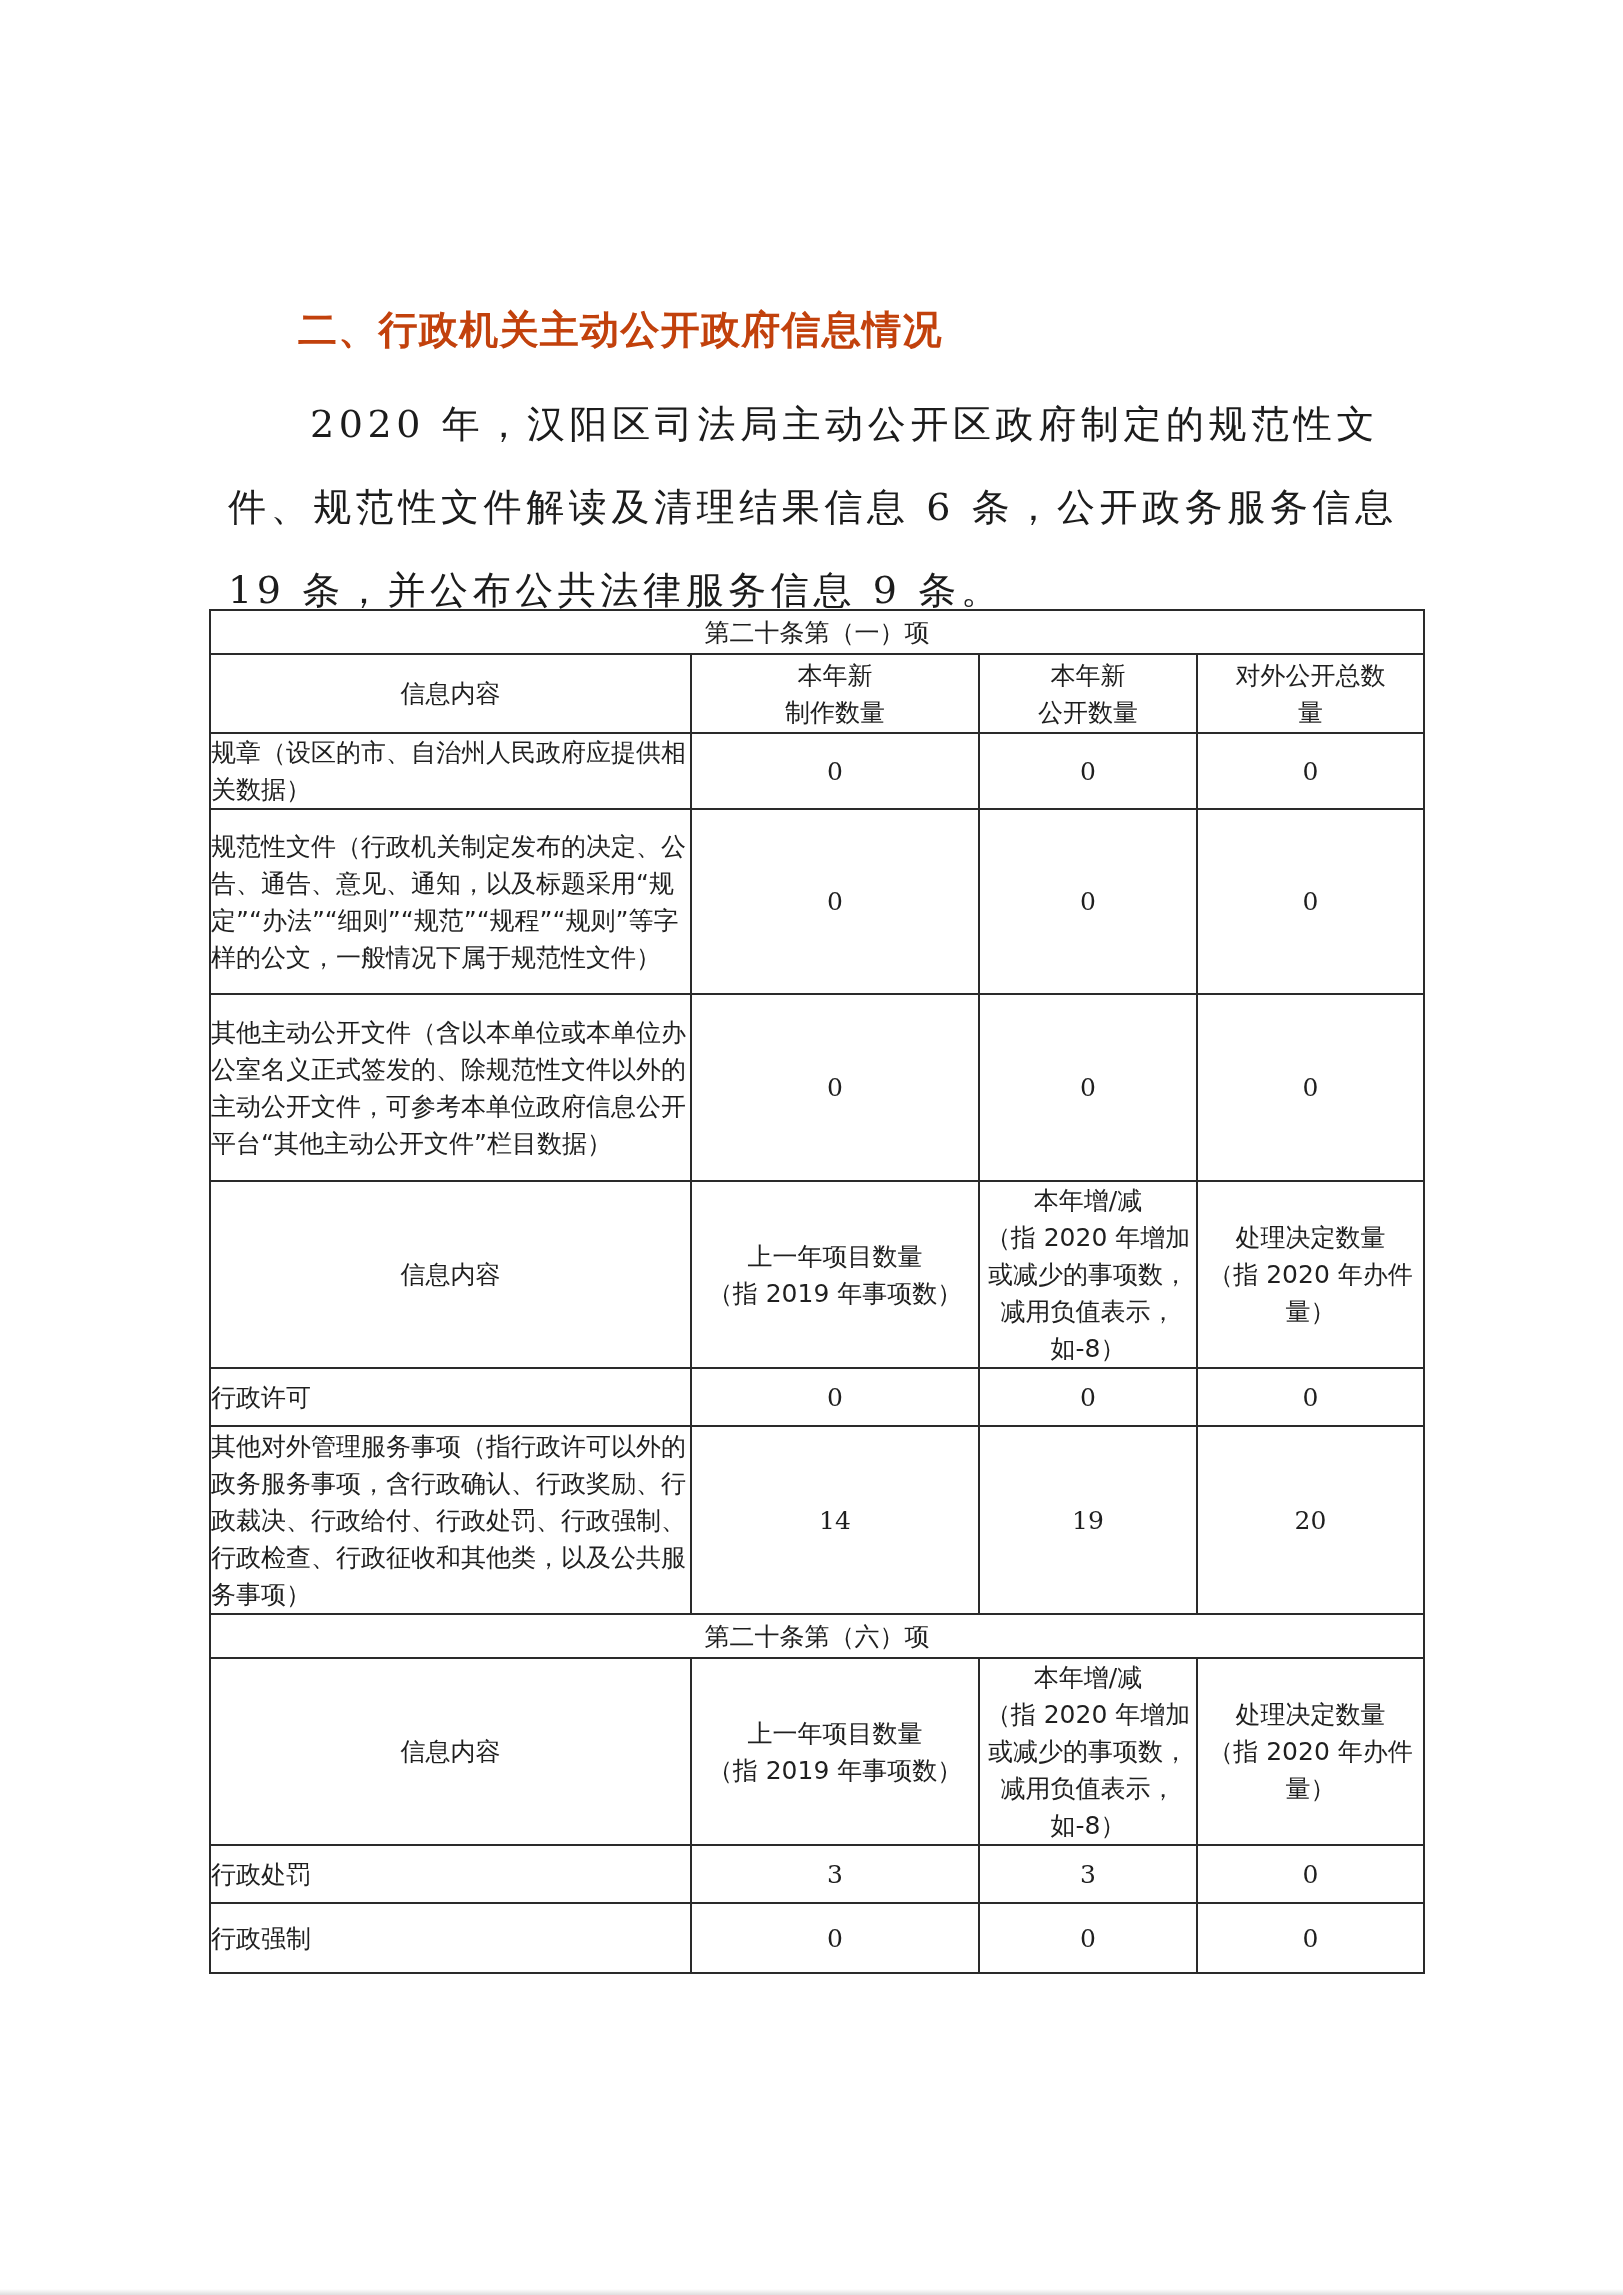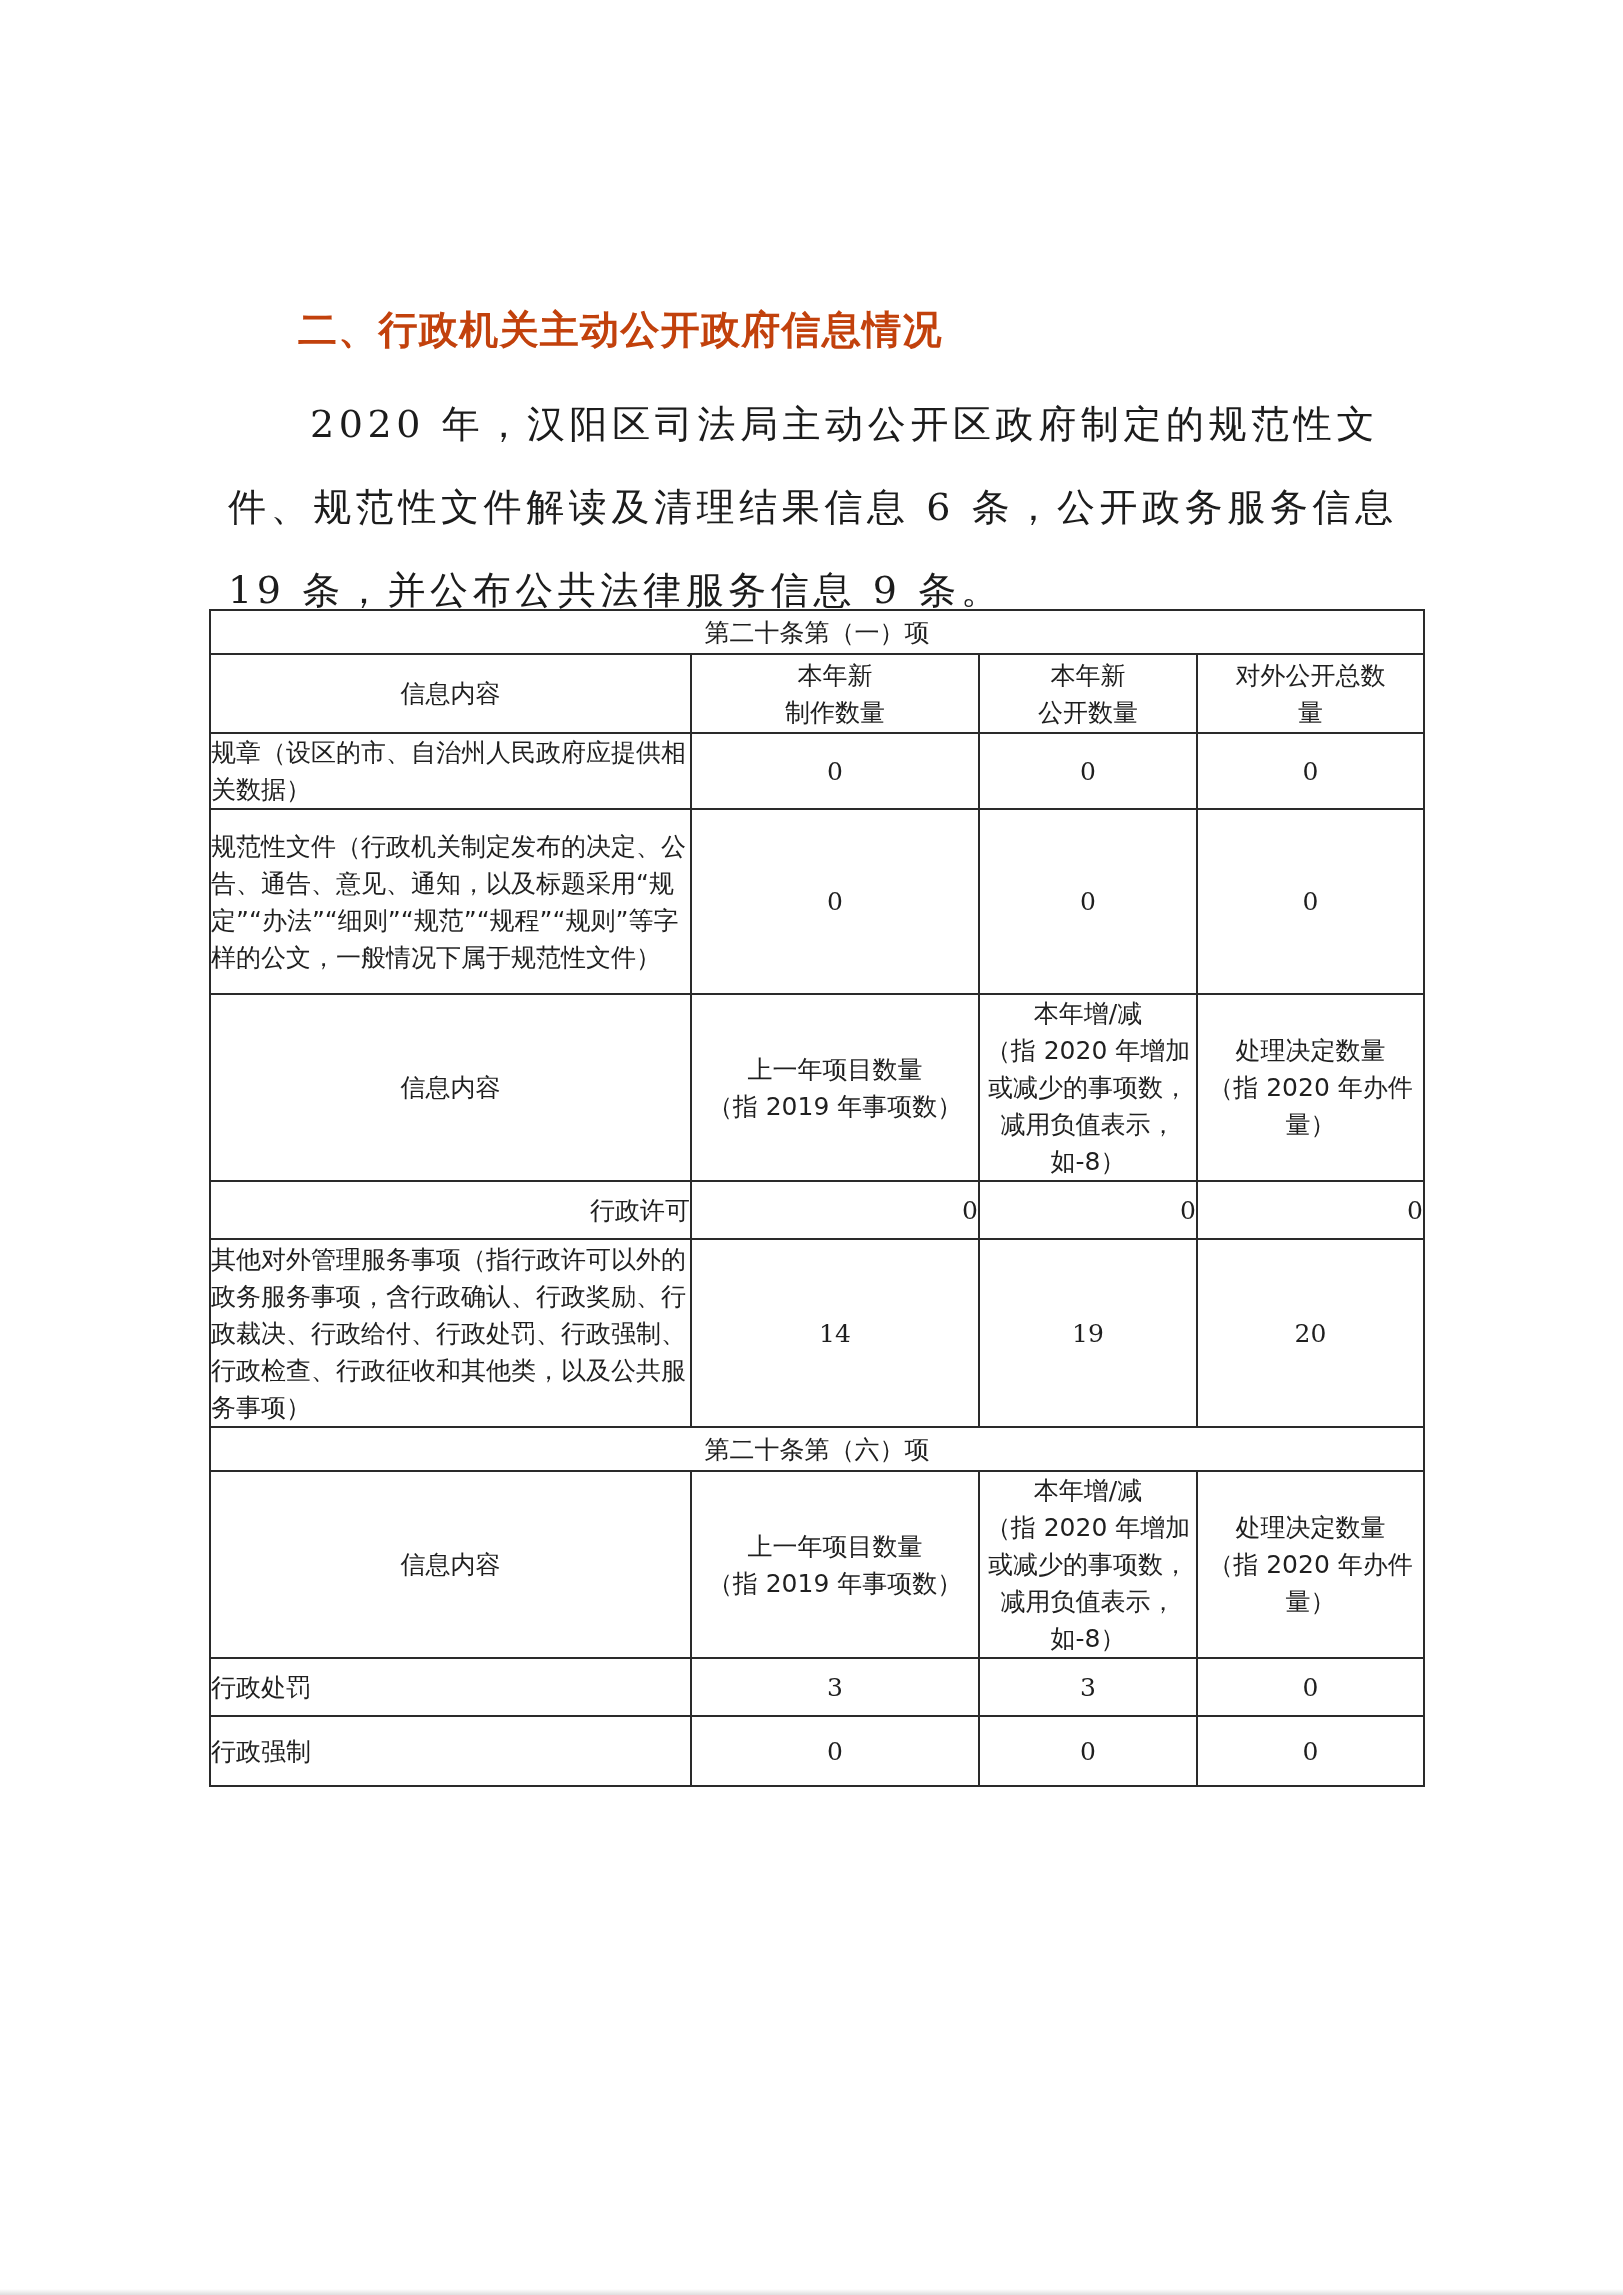--- a/index.html
+++ b/index.html
@@ -43,21 +43,21 @@
     td.sec-head { text-align: center; height: 42px; }
     td.hdr { text-align: center; padding: 0 3.9px; }
     td.label { text-align: left; padding: 0 6.5px 0 11.8px; }
     td.num { text-align: center; font-family: "DejaVu Serif", "Liberation Serif", serif; }
     .pre { white-space: pre-line; }
     tr.h1 td { height: 77px; }
     tr.h2 td { height: 183px; }
     tr.r-guizhang td { height: 73px; }
     tr.r-guifan td { height: 183px; }
     tr.r-other td { height: 185px; }
-    tr.r-xuke td { height: 56px; text-align: right; }
+    tr.r-xuke td { height: 56px; }
     tr.r-other-svc td { height: 186px; }
     tr.r-cf td { height: 56px; }
     tr.r-qz td { height: 68px; }
   </style>
 </head>
 <body>
 
 <div class="section-title">二、行政机关主动公开政府信息情况</div>
 <div class="para"><span>2020 年，汉阳区司法局主动公开区政府制定的规范性文件、规范性文件解读及清理结果信息 6 条，公开政务服务信息 19 条，并公布公共法律服务信息 9 条。</span></div>
 
@@ -83,20 +83,26 @@
 量</td>
     </tr>
     <tr class="r-guizhang">
       <td class="label">规章（设区的市、自治州人民政府应提供相关数据）</td>
       <td class="num">0</td>
       <td class="num">0</td>
       <td class="num">0</td>
     </tr>
     <tr class="r-guifan">
       <td class="label">规范性文件（行政机关制定发布的决定、公告、通告、意见、通知，以及标题采用“规定”“办法”“细则”“规范”“规程”“规则”等字样的公文，一般情况下属于规范性文件）</td>
+      <td class="num">0</td>
+      <td class="num">0</td>
+      <td class="num">0</td>
+    </tr>
+    <tr class="r-other">
+      <td class="label">其他主动公开文件（含以本单位或本单位办公室名义正式签发的、除规范性文件以外的主动公开文件，可参考本单位政府信息公开平台“其他主动公开文件”栏目数据）</td>
       <td class="num">0</td>
       <td class="num">0</td>
       <td class="num">0</td>
     </tr>
 
     <tr class="h2">
       <td class="hdr pre">信息内容</td>
       <td class="hdr pre">上一年项目数量
 （指 2019 年事项数）</td>
       <td class="hdr pre">本年增/减

